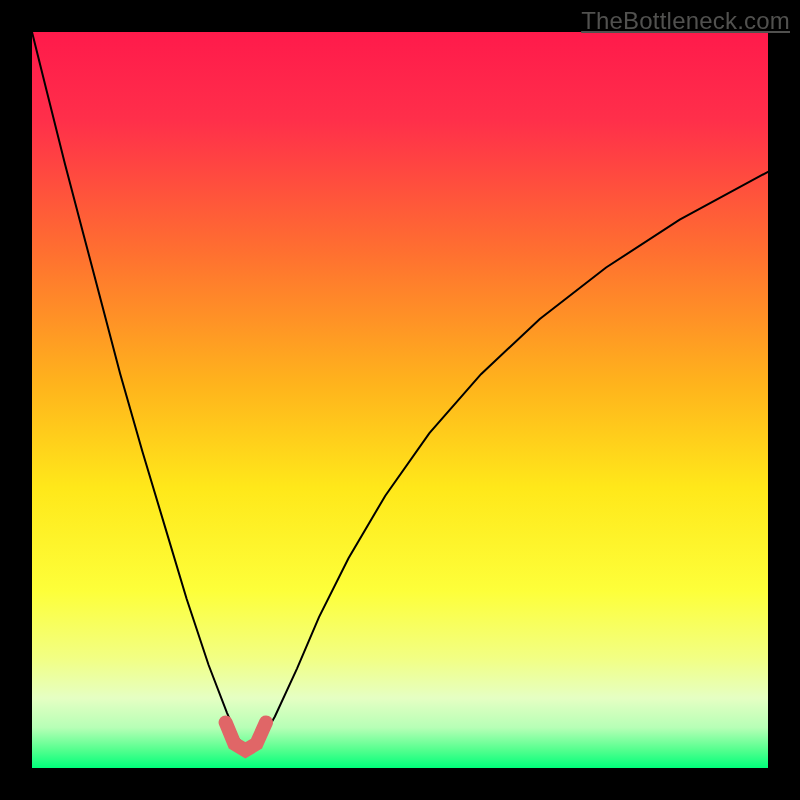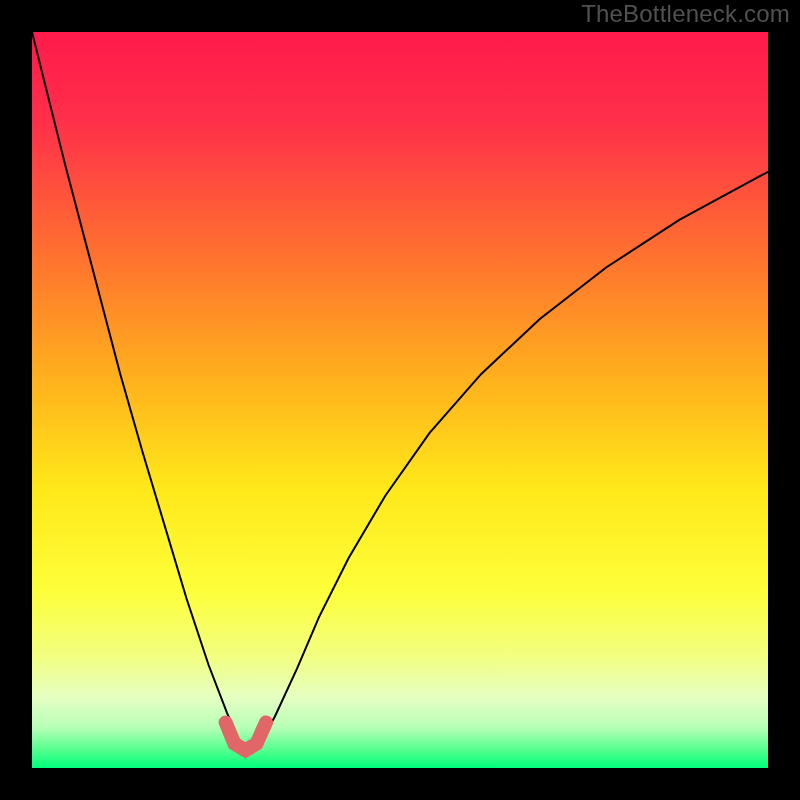--- a/index.html
+++ b/index.html
@@ -11,27 +11,28 @@
     overflow: hidden;
   }
   .stage {
     position: relative;
     width: 800px;
     height: 800px;
     background: #000;
   }
   .watermark {
     position: absolute;
-    top: 0;
+    top: 7px;
     right: 10px;
     font-family: Arial, Helvetica, sans-serif;
     font-size: 24px;
     color: #51514f;
     letter-spacing: 0.2px;
     z-index: 10;
+    text-decoration: underline;
   }
   svg.chart {
     position: absolute;
     left: 0;
     top: 0;
   }
 </style>
 </head>
 <body>
 <div class="stage">

